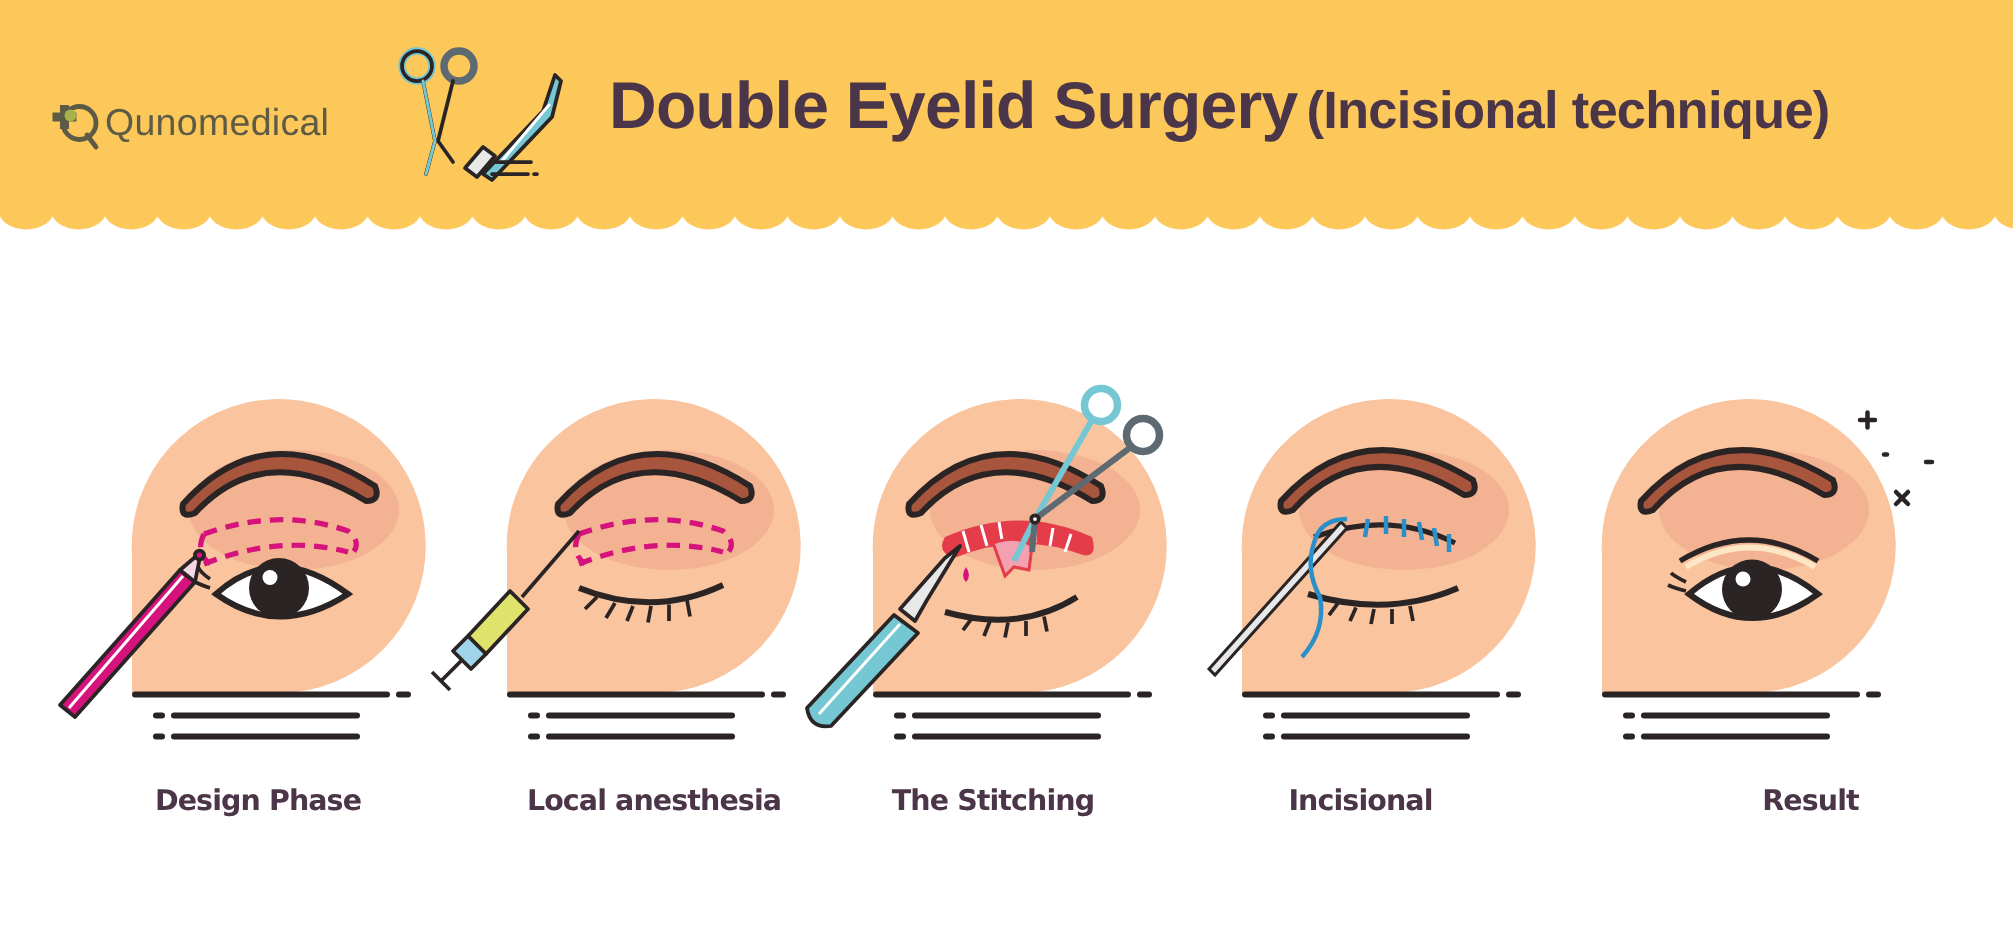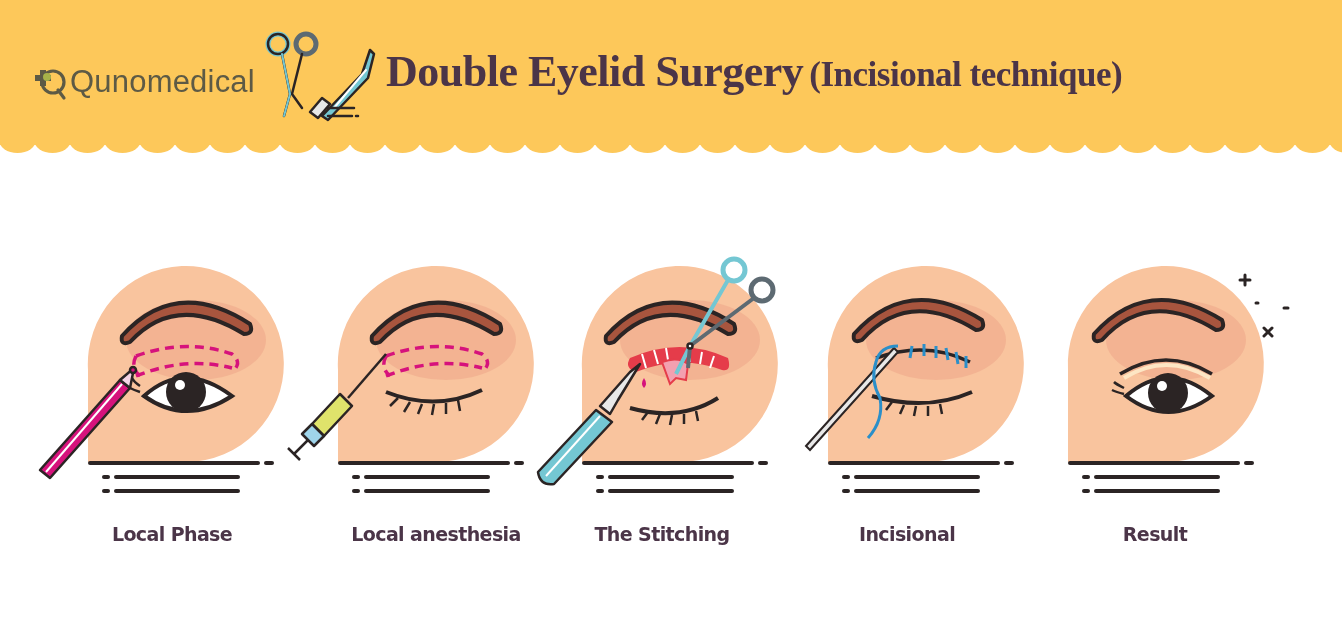--- a/index.html
+++ b/index.html
@@ -1,22 +1,22 @@
 <!DOCTYPE html>
 <html><head>
 <meta charset="utf-8">
 <style>
   html, body { margin:0; padding:0; }
   body { width:1342px; height:622px; background:#ffffff; position:relative; overflow:hidden;
          font-family:"DejaVu Sans", "Liberation Sans", sans-serif; }
   .banner { position:absolute; left:0; top:0; width:1342px; height:160px; }
   .logo { position:absolute; left:34px; top:62px; height:40px; display:flex; align-items:center; }
-  .logo-text { font-family:"Liberation Sans", sans-serif; font-size:31px; color:#5d5a45; letter-spacing:0.2px; margin-left:2px; }
+  .logo-text { font-family:"Liberation Sans", sans-serif; font-size:25px; color:#5d5a45; letter-spacing:0.2px; margin-left:2px; }
   .header-icon { position:absolute; left:262px; top:28px; }
-  .title { position:absolute; left:386px; top:46px; font-family:Liberation Serif, serif;
+  .title { position:absolute; left:406px; top:46px; font-family:Liberation Sans, sans-serif;
            font-weight:bold; color:#4b3548; white-space:nowrap; font-stretch:condensed; }
   .title .main { font-size:44px; letter-spacing:-0.5px; }
   .title .sub { font-size:35px; letter-spacing:-0.5px; margin-left:6px; }
   .step { position:absolute; top:250px; width:260px; height:300px; }
   .step svg { position:absolute; left:0; top:0; }
   .step-label { position:absolute; top:523px; width:240px; text-align:center; font-family:"DejaVu Sans", sans-serif;
                 font-weight:bold; font-size:19px; color:#4b3548; letter-spacing:-0.6px; }
 </style>
 </head>
 <body>
@@ -88,21 +88,21 @@
     <g stroke="#2b2424" stroke-width="4" stroke-linecap="round">
       <line x1="54" y1="8" x2="222" y2="8"></line>
         <line x1="230" y1="8" x2="236" y2="8"></line>
       <line x1="68" y1="22" x2="72" y2="22"></line>
         <line x1="80" y1="22" x2="202" y2="22"></line>
       <line x1="68" y1="36" x2="72" y2="36"></line>
         <line x1="80" y1="36" x2="202" y2="36"></line>
     </g>
   </svg>
 </div>
-<div class="step-label" style="left:52px;">Local Phase</div>
+<div class="step-label" style="left:52px;">Design Phase</div>
 
 <div class="step" style="left:286px;">
   <svg width="260" height="260" viewBox="0 0 260 260">
     <path d="M52 212 L52 120 A98 98 0 1 1 150 212 Z" fill="#f9c49e"></path>
     <ellipse cx="160" cy="90" rx="70" ry="40" fill="#efa98a" opacity="0.6"></ellipse>
     <path d="M86 86 Q140 26 214 74 Q218 84 208 84 Q140 42 94 92 Q84 96 86 86 Z" fill="#a8553e" stroke="#2b2424" stroke-width="4" stroke-linejoin="round"></path>
     <g fill="none" stroke="#d6127c" stroke-width="3.5" stroke-dasharray="9 6">
       <path d="M100 106 Q150 88 196 104 Q206 112 198 120"></path>
       <path d="M100 126 Q150 106 196 118"></path>
       <path d="M100 106 Q94 118 104 126"></path>
@@ -228,13 +228,13 @@
     <g stroke="#2b2424" stroke-width="4" stroke-linecap="round">
       <line x1="54" y1="8" x2="222" y2="8"></line>
         <line x1="230" y1="8" x2="236" y2="8"></line>
       <line x1="68" y1="22" x2="72" y2="22"></line>
         <line x1="80" y1="22" x2="202" y2="22"></line>
       <line x1="68" y1="36" x2="72" y2="36"></line>
         <line x1="80" y1="36" x2="202" y2="36"></line>
     </g>
   </svg>
 </div>
-<div class="step-label" style="left:1035px;">Result</div>
+<div class="step-label" style="left:1087px;">Result</div>
 
 </body></html>

